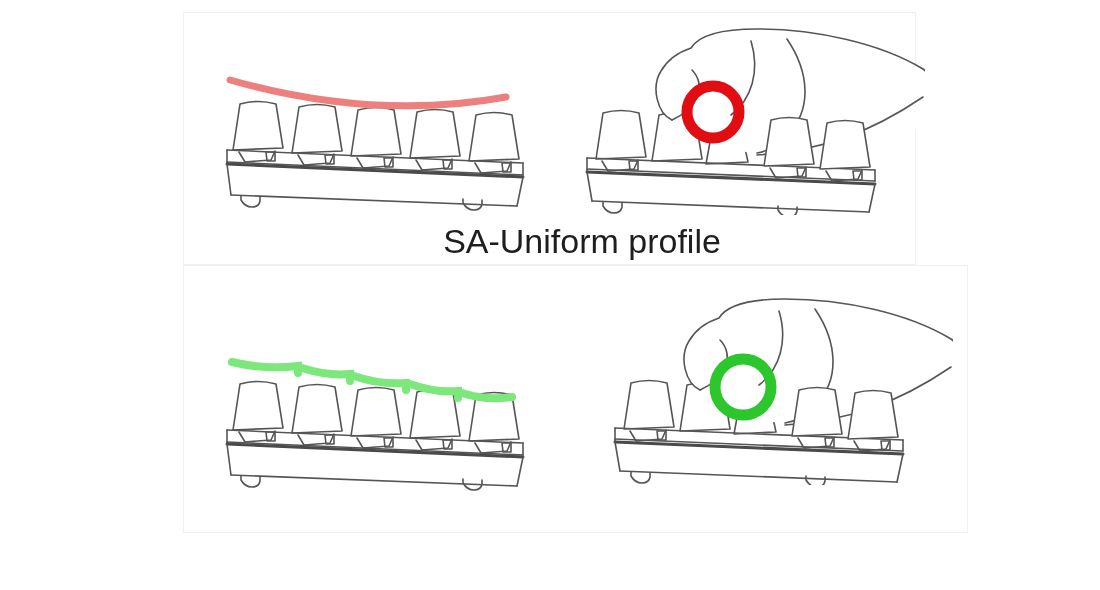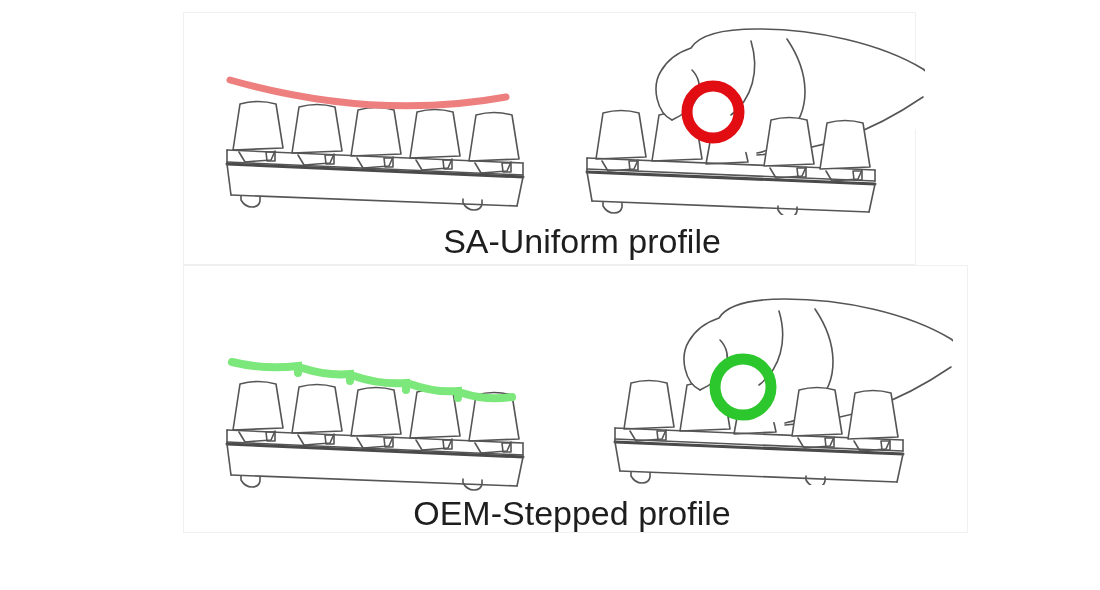--- a/index.html
+++ b/index.html
@@ -175,15 +175,14 @@
       <path class="cap" d="M179,141 L186,95 Q204,90 222,95 L229,139 Z"></path>
       <path class="ln" d="M185,143 L191,153 L217,151 L221,142"></path>
         <path class="ln" d="M212,143 h9 v9 h-8 z"></path>
       <path class="cap" d="M235,144 L242,98 Q260,93 278,98 L285,142 Z"></path>
       <path class="ln" d="M241,146 L247,156 L273,154 L277,145"></path>
         <path class="ln" d="M268,146 h9 v9 h-8 z"></path>
     </g>
     <circle class="ring" cx="130" cy="92" r="28" stroke-width="12" stroke="#2cc72c"></circle>
   </svg>
 
-  <div id="caption-oem" class="caption">OEM-Stepped profile</div>
 
 </div>
 
 </body></html>

